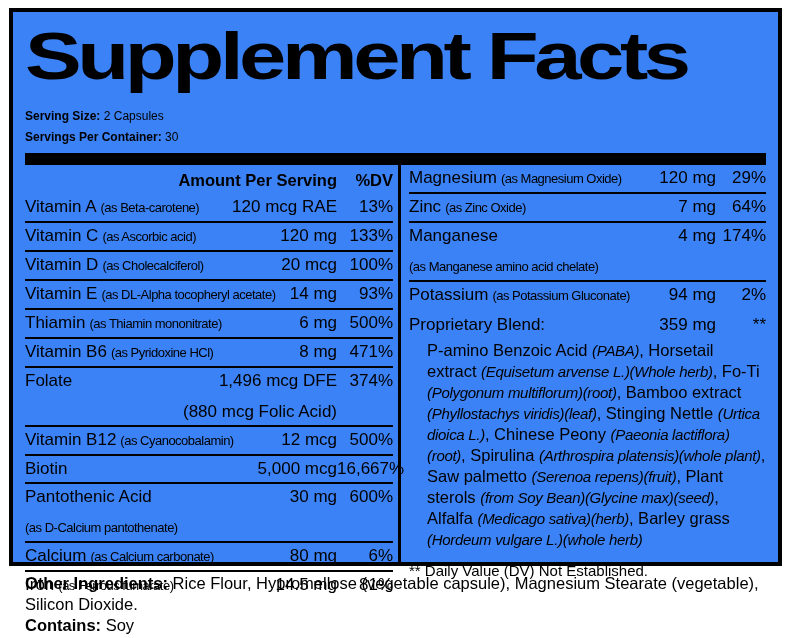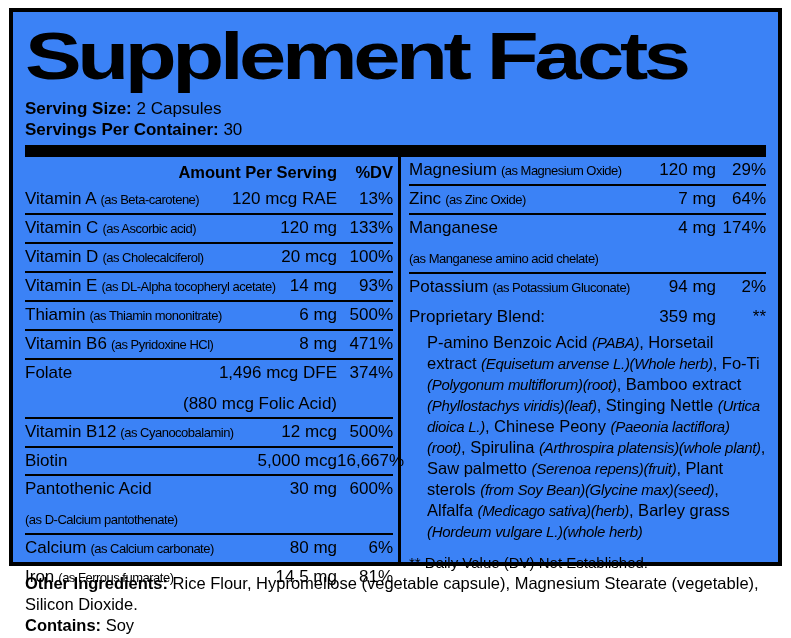--- a/index.html
+++ b/index.html
@@ -20,21 +20,21 @@
   }
   .title {
     font-weight:bold;
     font-size:67px;
     line-height:76px;
     letter-spacing:-3.5px;
     white-space:nowrap;
     transform:scaleX(1.27);
     transform-origin:left center;
   }
-  .serving-block { margin-top:4px; font-size:17px; line-height:21px; }
+  .serving-block { margin-top:12px; font-size:12px; line-height:21px; }
   .serving-block .lbl { font-weight:bold; }
   .bar-full { height:12px; background:#000; margin-top:5px; }
   .columns { display:flex; flex:1; min-height:0; }
   .col-left { width:368px; display:flex; flex-direction:column; }
   .col-divider { width:3px; background:#000; margin-left:5px; }
   .col-right { flex:1; min-width:0; padding-left:8px; display:flex; flex-direction:column; }
 
   .thead { display:flex; align-items:baseline; padding:6px 0 4px 0; font-weight:bold; font-size:16.5px; }
   .thead .aps { margin-left:auto; }
   .thead .thdv { width:56px; text-align:right; }

